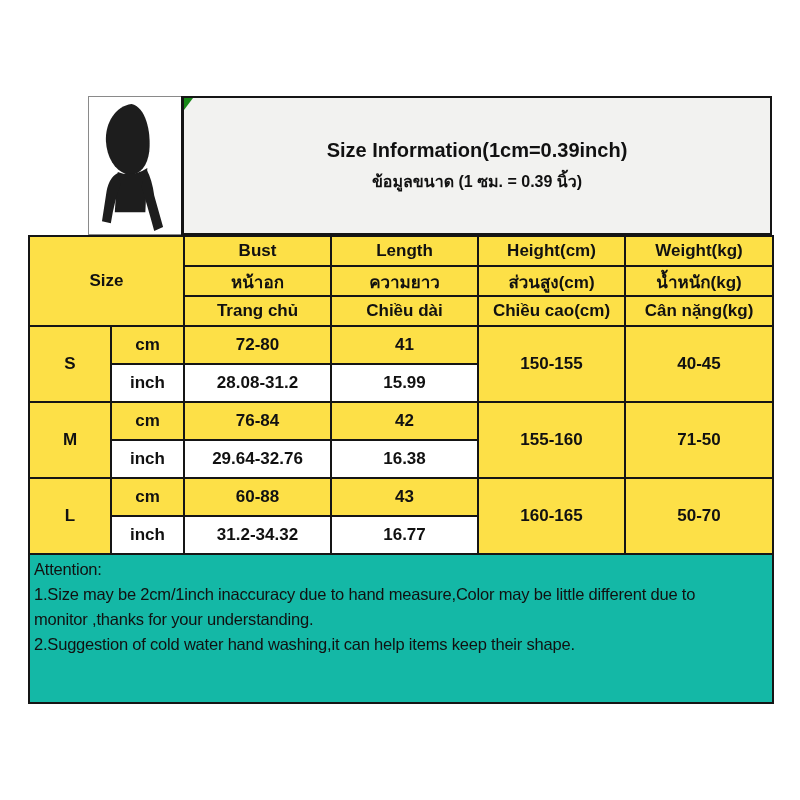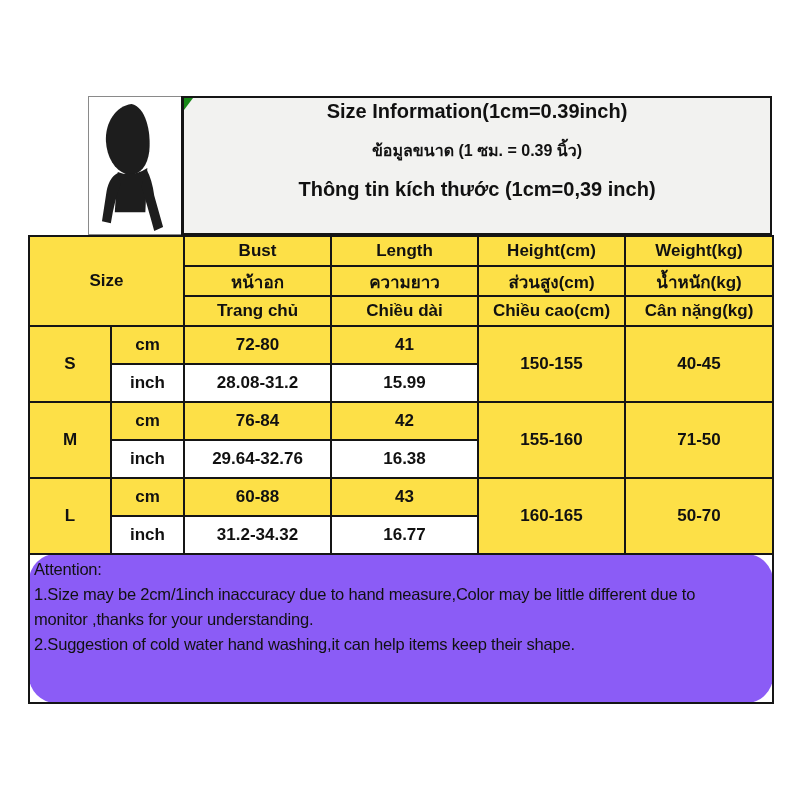--- a/index.html
+++ b/index.html
@@ -5,62 +5,61 @@
   html,body{margin:0;padding:0;background:#ffffff;}
   body{width:800px;height:800px;position:relative;overflow:hidden;
        font-family:"Liberation Sans","DejaVu Sans",sans-serif;color:#111;}
 
   
   .image-cell{position:absolute;left:88px;top:96px;width:93px;height:139px;
               background:#fff;border:1px solid #8a8a8a;border-right:none;box-sizing:border-box;}
   .image-cell svg{display:block;width:100%;height:100%;}
   .title-cell{position:absolute;left:181px;top:96px;width:591px;height:139px;
               background:#f2f2f0;border:2px solid #151515;border-left-width:3px;box-sizing:border-box;
-              display:flex;flex-direction:column;align-items:center;gap:12px;}
+              display:flex;flex-direction:column;justify-content:center;align-items:center;gap:4px;}
   .title-line{font-weight:700;font-size:20px;line-height:27px;white-space:nowrap;}
   .title-line.th{font-size:16px;}
   .corner-marker{position:absolute;left:184px;top:98px;width:0;height:0;
                  border-top:12px solid #178717;border-right:9px solid transparent;}
 
   
   table.size-chart{position:absolute;left:28px;top:235px;width:744px;
                    border-collapse:collapse;table-layout:fixed;}
   .size-chart td{border:2px solid #151515;padding:0;text-align:center;vertical-align:middle;
                  font-weight:700;font-size:17px;overflow:hidden;}
   .g{background:#fde047;}
   .w{background:#ffffff;}
   .hrow td{height:28px;}
   .drow td{height:36px;}
   .size-head{font-size:18px;}
   .size-letter{font-size:18px;}
 
   
-  td.attention{height:145px;background:#8b5cf6;text-align:left;vertical-align:top;
+  td.attention{height:145px;background:#14b8a6;text-align:left;vertical-align:top;
                font-weight:400;font-size:16.5px;line-height:25px;letter-spacing:-0.2px;
-               padding:2px 10px 0 4px;border-radius:27px;}
+               padding:2px 10px 0 4px;}
   td.attention .note-wrap{max-width:690px;}
 </style>
 </head>
 <body>
 
 <div class="image-cell">
   <svg viewBox="0 0 93 139">
     <g fill="#1d1d1d">
       <path d="M43,7 C27,9 16,26 17,45 C18,62 26,74 37,78 C49,82 59,72 61,55 C63,34 57,10 43,7 Z"></path>
       <path d="M29,76 Q27,98 26,117 L57,117 Q58,94 59,72 Q44,82 29,76 Z"></path>
       <path d="M29,77 Q19,82 17,100 L13,126 L22,128 Q26,103 32,89 Z"></path>
       <path d="M58,73 Q64,84 66,100 L75,132 L66,136 Q59,110 53,91 Z"></path>
     </g>
   </svg>
 </div>
 
 <div class="title-cell">
   <div class="title-line">Size Information(1cm=0.39inch)</div>
   <div class="title-line th">ข้อมูลขนาด (1 ซม. = 0.39 นิ้ว)</div>
-  <div class="title-line">Thông tin kích thước (1cm=0,39 inch)</div>
 </div>
 <div class="corner-marker"></div>
 
 <table class="size-chart">
   <colgroup>
     <col style="width:82px">
       <col style="width:73px">
       <col style="width:147px">
     <col style="width:147px">
       <col style="width:147px">

